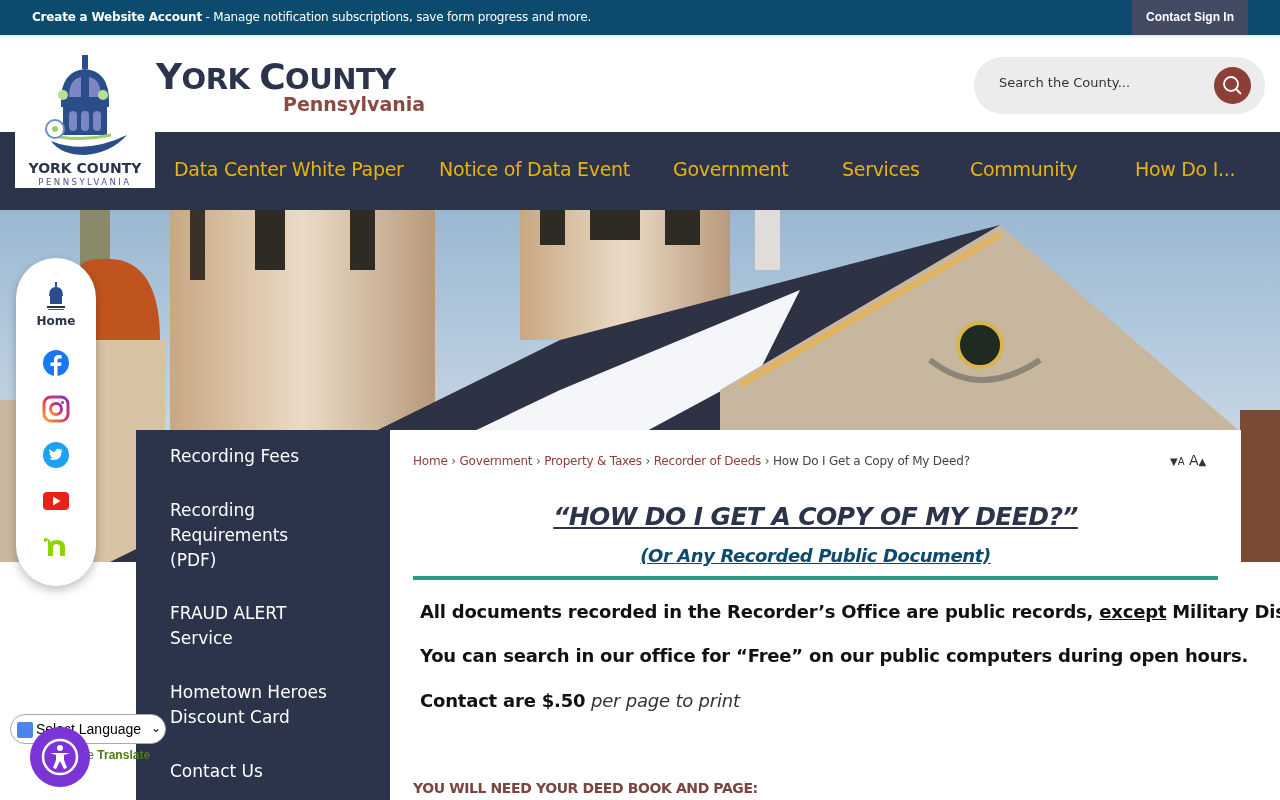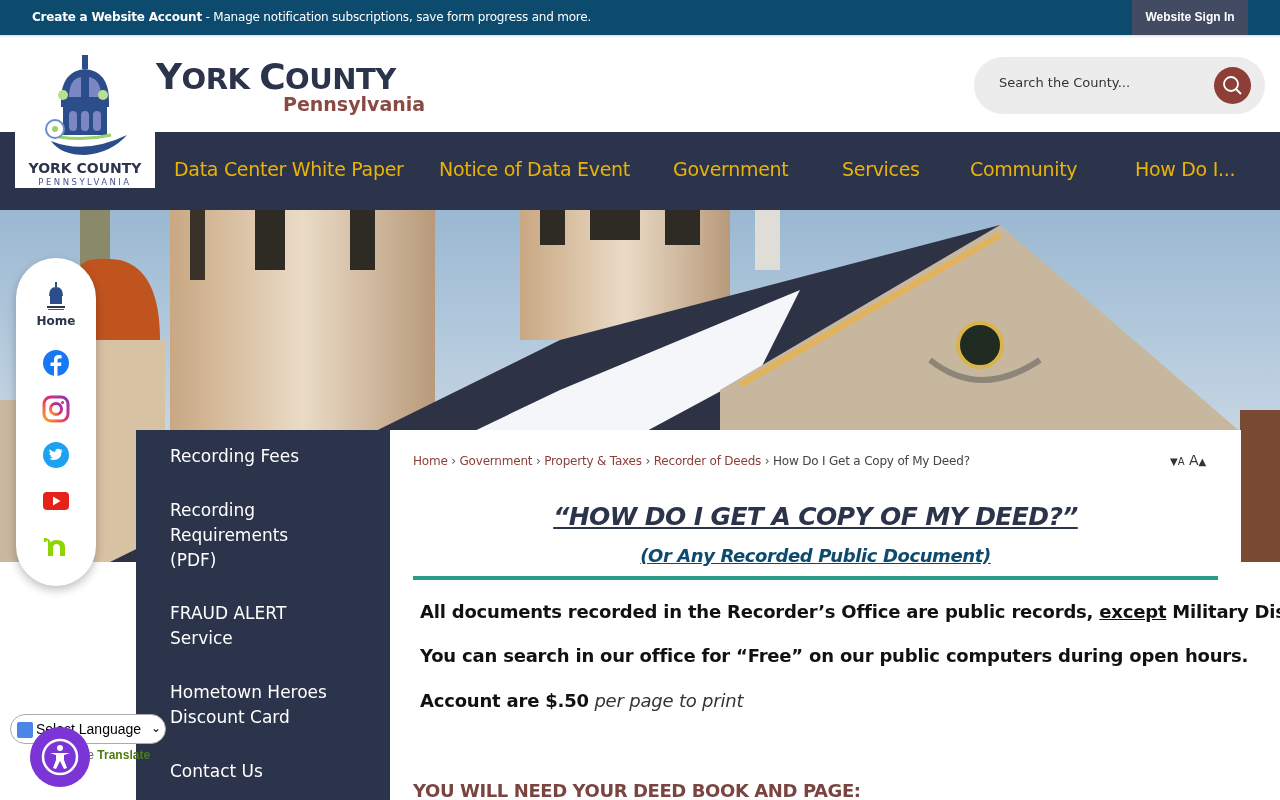--- a/index.html
+++ b/index.html
@@ -47,39 +47,39 @@
   .crumbs .sep { color: #555; }
   .crumbs .current { color: #444; }
   .resize { position: absolute; left: 780px; top: 22px; font-size: 14px; color: #333; white-space: nowrap; }
   .resize .sm { font-size: 10px; }
   .title { position: absolute; left: 0; width: 851px; top: 72px; text-align: center; font-size: 25px; font-weight: bold; font-style: italic; color: #2b344a; text-decoration: underline; letter-spacing: -0.6px; }
   .subtitle { position: absolute; left: 0; width: 851px; top: 115px; text-align: center; font-size: 18px; font-weight: bold; font-style: italic; color: #0c4a6e; text-decoration: underline; letter-spacing: -0.4px; }
   .rule { position: absolute; left: 23px; top: 146px; width: 805px; height: 4px; background: #2a9d8a; }
   .para { position: absolute; left: 30px; font-size: 18px; color: #111; font-weight: bold; white-space: nowrap; letter-spacing: -0.2px; }
   .para u { text-decoration: underline; }
   .para i { font-weight: normal; color: #333; }
-  .need { position: absolute; left: 23px; top: 350px; font-size: 18px; font-weight: bold; color: #7a4440; letter-spacing: -0.4px; }
+  .need { position: absolute; left: 23px; top: 350px; font-size: 14px; font-weight: bold; color: #7a4440; letter-spacing: -0.4px; }
 
   
   .translate { position: absolute; left: 10px; top: 714px; width: 156px; height: 30px; border: 1px solid #aaa; border-radius: 15px; background: #fff; z-index: 6; }
   .translate .g { position: absolute; left: 6px; top: 7px; width: 16px; height: 16px; background: #4a86e8; border-radius: 2px; }
   .translate .lbl { position: absolute; left: 25px; top: 6px; font-family: "Liberation Sans", sans-serif; font-size: 14px; color: #000; }
   .translate .chev { position: absolute; left: 140px; top: 6px; font-size: 12px; color: #000; }
   .powered { position: absolute; left: 78px; top: 748px; font-family: "Liberation Sans", sans-serif; font-size: 12px; color: #666; z-index: 6; }
   .powered b { color: #4d7c0f; }
   .a11y { position: absolute; left: 30px; top: 727px; width: 60px; height: 60px; border-radius: 50%; background: #7b35d6; z-index: 7; }
 </style>
 </head>
 <body>
 
 <div class="topbar">
   <div class="msg">
     <b>Create a Website Account</b><span> - Manage notification subscriptions, save form progress and more.</span>
   </div>
-  <div class="signin">Website Sign In</div>
+  <div class="signin">Contact Sign In</div>
 </div>
 <div class="topbar-shadow"></div>
 
 <div class="logo-box">
   <svg width="140" height="143" viewBox="0 0 140 143">
     <rect x="67" y="10" width="6" height="14" fill="#2b4d8a"></rect>
     <path d="M46 56 Q46 26 70 24 Q94 26 94 56 Z" fill="#2b4d8a"></path>
     <path d="M54 52 Q54 34 66 32 L66 52 Z" fill="#7b86c2"></path>
     <path d="M74 32 Q86 34 86 52 L74 52 Z" fill="#7b86c2"></path>
     <circle cx="48" cy="50" r="5" fill="#b9e08e"></circle>
@@ -231,21 +231,21 @@
     <span><span>A</span><span class="sm">▲</span></span>
   </div>
   <div class="title">“HOW DO I GET A COPY OF MY DEED?”</div>
   <div class="subtitle">(Or Any Recorded Public Document)</div>
   <div class="rule"></div>
   <div class="para" style="top:171px;">
     <span>All documents recorded in the Recorder’s Office are public records, </span><u>except</u><span> Military Discharge papers.</span>
   </div>
   <div class="para" style="top:215px;">You can search in our office for “Free” on our public computers during open hours.</div>
   <div class="para" style="top:260px;">
-    <span>Account are $.50</span><i> per page to print</i>
+    <span>Contact are $.50</span><i> per page to print</i>
   </div>
   <div class="need">YOU WILL NEED YOUR DEED BOOK AND PAGE:</div>
 </div>
 
 <div class="translate">
   <div class="g"></div>
   <span class="lbl">Select Language</span>
   <span class="chev">⌄</span>
 </div>
 <div class="powered">

